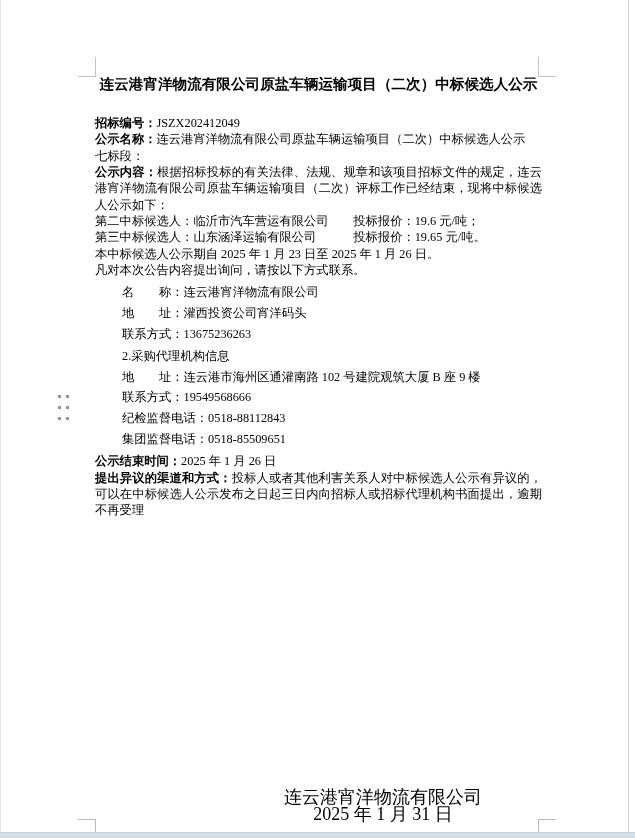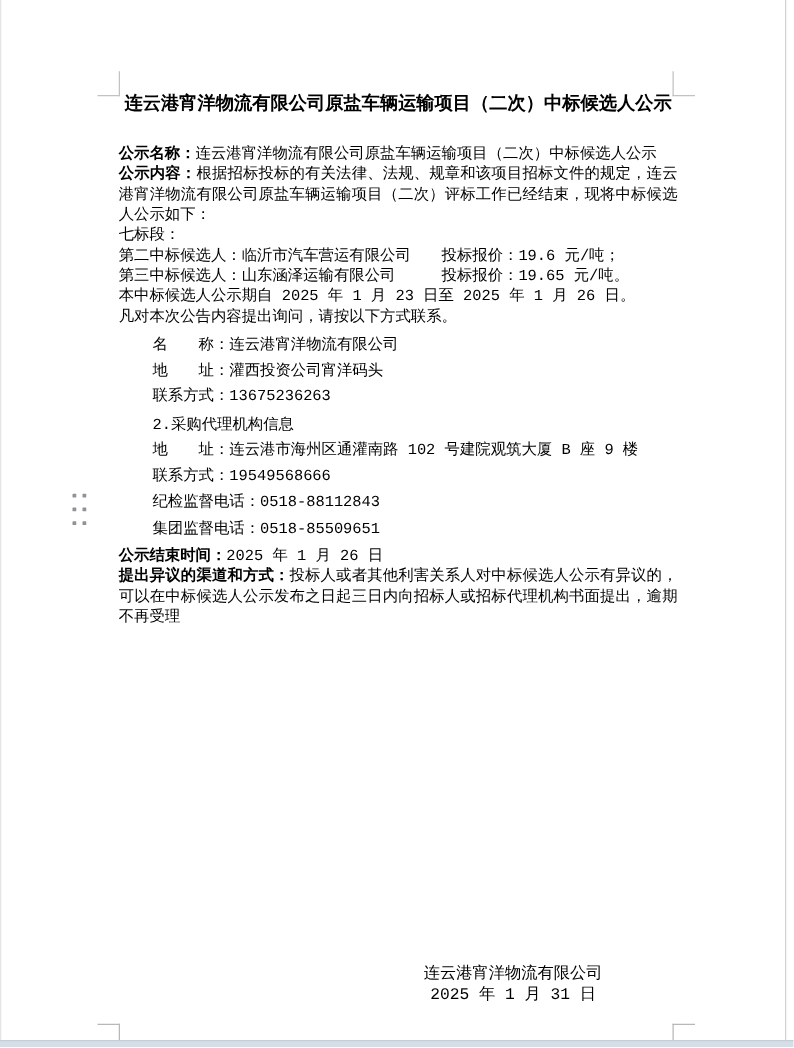--- a/index.html
+++ b/index.html
@@ -25,38 +25,37 @@
     position:absolute; left:58px; top:395px;
     display:grid; grid-template-columns:3px 3px; grid-auto-rows:3px;
     column-gap:5px; row-gap:8px;
   }
   .dots-handle i { background:#8f9398; border-radius:0.5px; }
 
   .content {
     position:absolute; left:95px; top:68px; width:447px;
     font-size:12.3px; line-height:16.33px;
     text-align:justify;
-    font-family:Liberation Mono, monospace;
   }
   .doc-title {
     font-size:14.6px; font-weight:bold; text-align:center;
     line-height:20px; margin:6px 0 21px 0;
   }
   .content p { margin:0; }
   .b { font-weight:bold; }
 
   .indent-block p { margin:4.4px 0 4.4px 27px; }
   .indent-block { margin-top:6px; margin-bottom:6px; }
 
   .closing { margin-top:3px; }
 
   .signature {
-    position:absolute; top:703px; right:60px;
+    position:absolute; top:721px; right:60px;
     text-align:center; line-height:16.8px;
-    font-size:13px;
+    font-size:18px;
   }
 </style>
 </head>
 <body>
 
 <div class="screen">
 
   <div class="page-edge-left"></div>
   <div class="page-edge-right"></div>
   <div class="bottom-strip"></div>
@@ -72,26 +71,27 @@
       <i></i>
       <i></i>
       <i></i>
       <i></i>
   </div>
 
   <div class="content">
 
     <div class="doc-title">连云港宵洋物流有限公司原盐车辆运输项目（二次）中标候选人公示</div>
 
+    <p><span class="b">招标编号：</span><span>JSZX202412049</span></p>
 
     <p><span class="b">公示名称：</span><span>连云港宵洋物流有限公司原盐车辆运输项目（二次）中标候选人公示</span></p>
 
+    <p>七标段：</p>
+
     <p><span class="b">公示内容：</span><span>根据招标投标的有关法律、法规、规章和该项目招标文件的规定，连云港宵洋物流有限公司原盐车辆运输项目（二次）评标工作已经结束，现将中标候选人公示如下：</span></p>
-
-    <p>七标段：</p>
 
     <p>第二中标候选人：临沂市汽车营运有限公司　　投标报价：19.6 元/吨；</p>
     <p>第三中标候选人：山东涵泽运输有限公司　　　投标报价：19.65 元/吨。</p>
 
     <p>本中标候选人公示期自 2025 年 1 月 23 日至 2025 年 1 月 26 日。</p>
     <p>凡对本次公告内容提出询问，请按以下方式联系。</p>
 
     <div class="indent-block">
       <p>名　　称：连云港宵洋物流有限公司</p>
       <p>地　　址：灌西投资公司宵洋码头</p>

